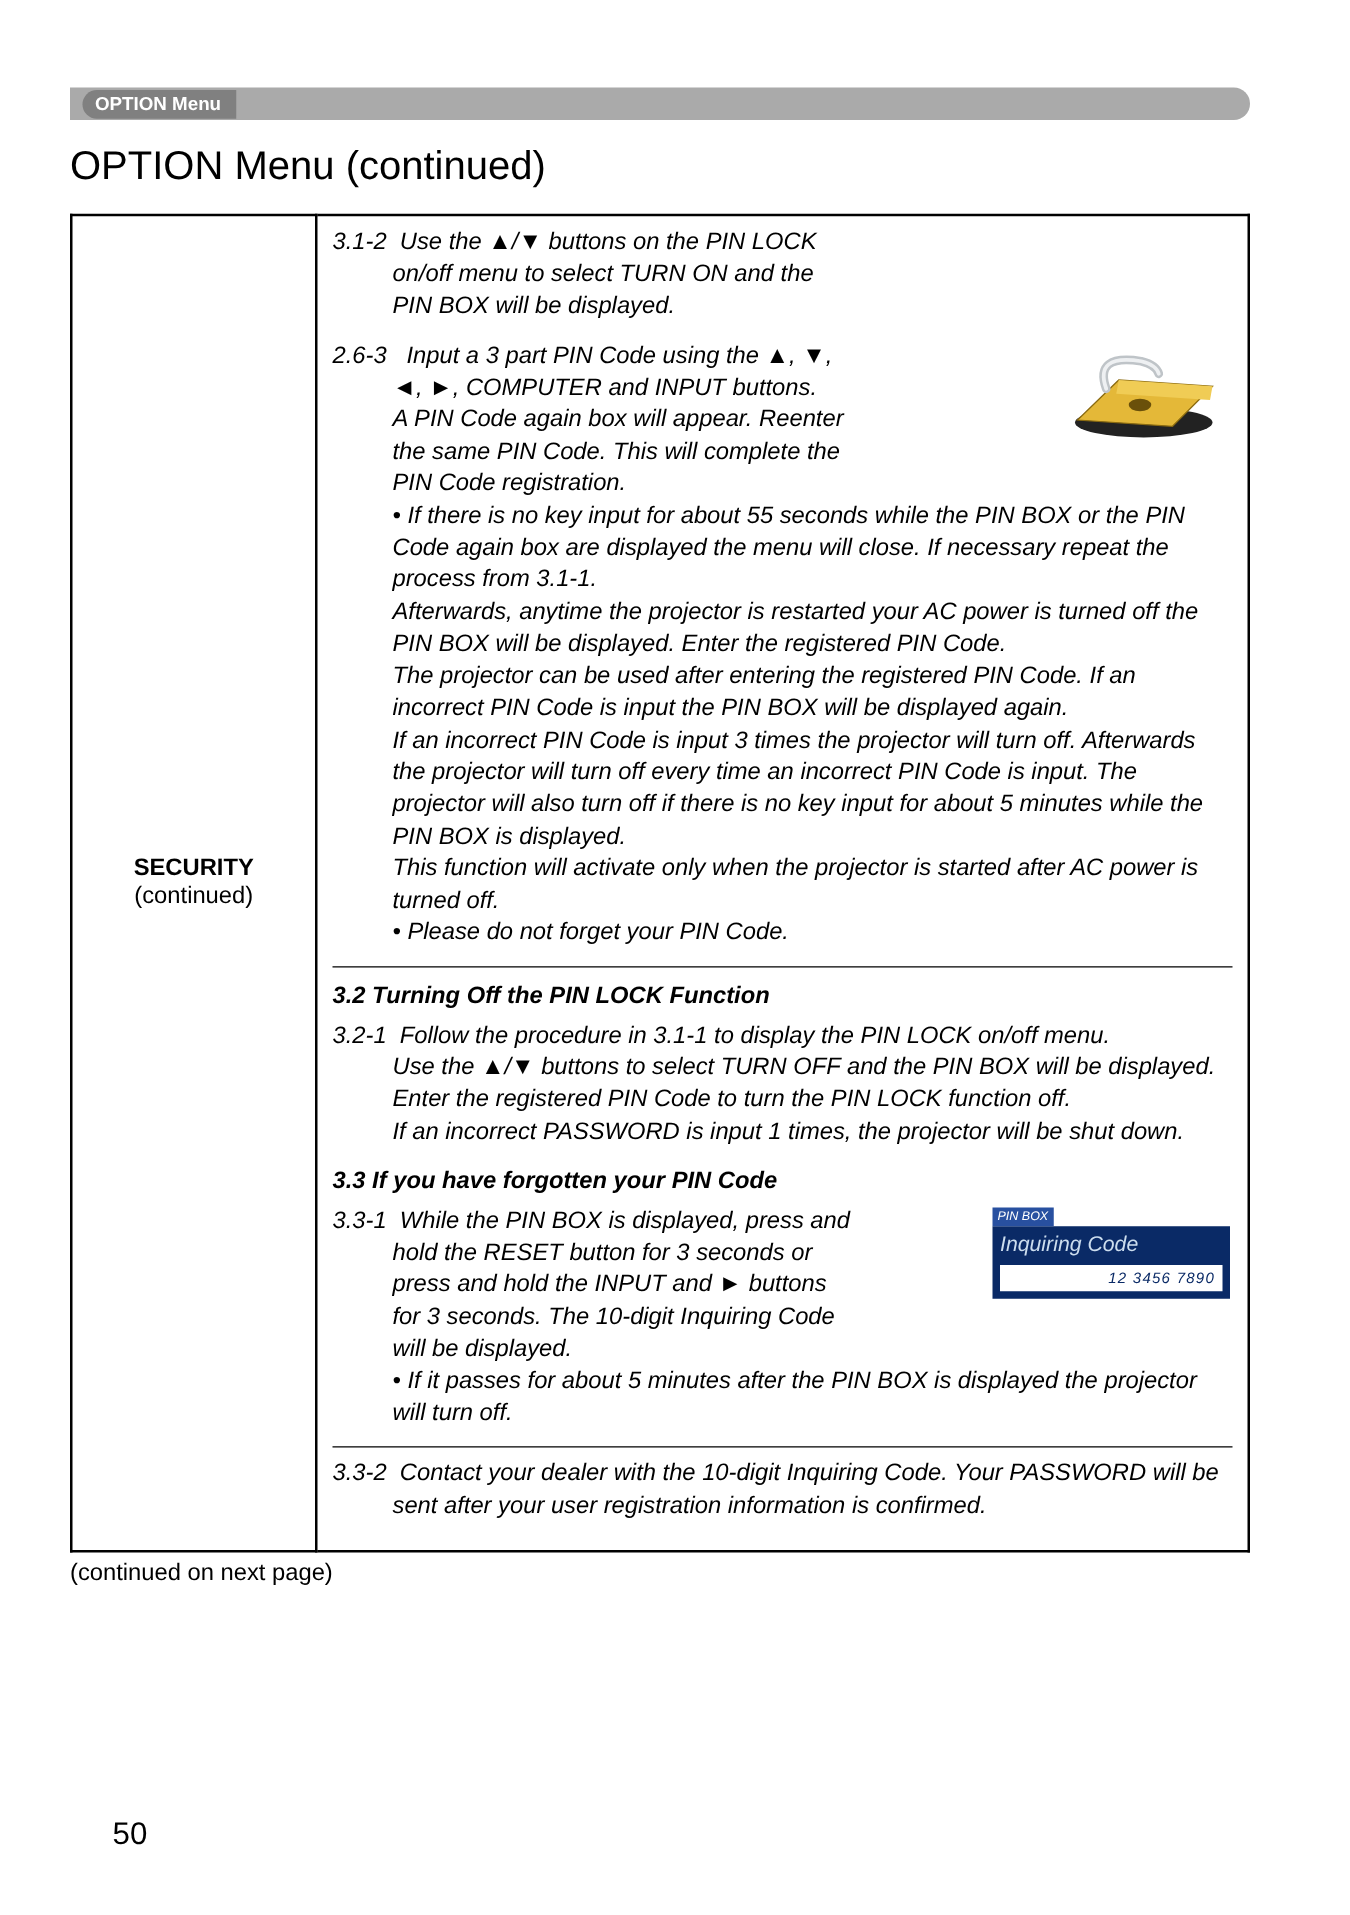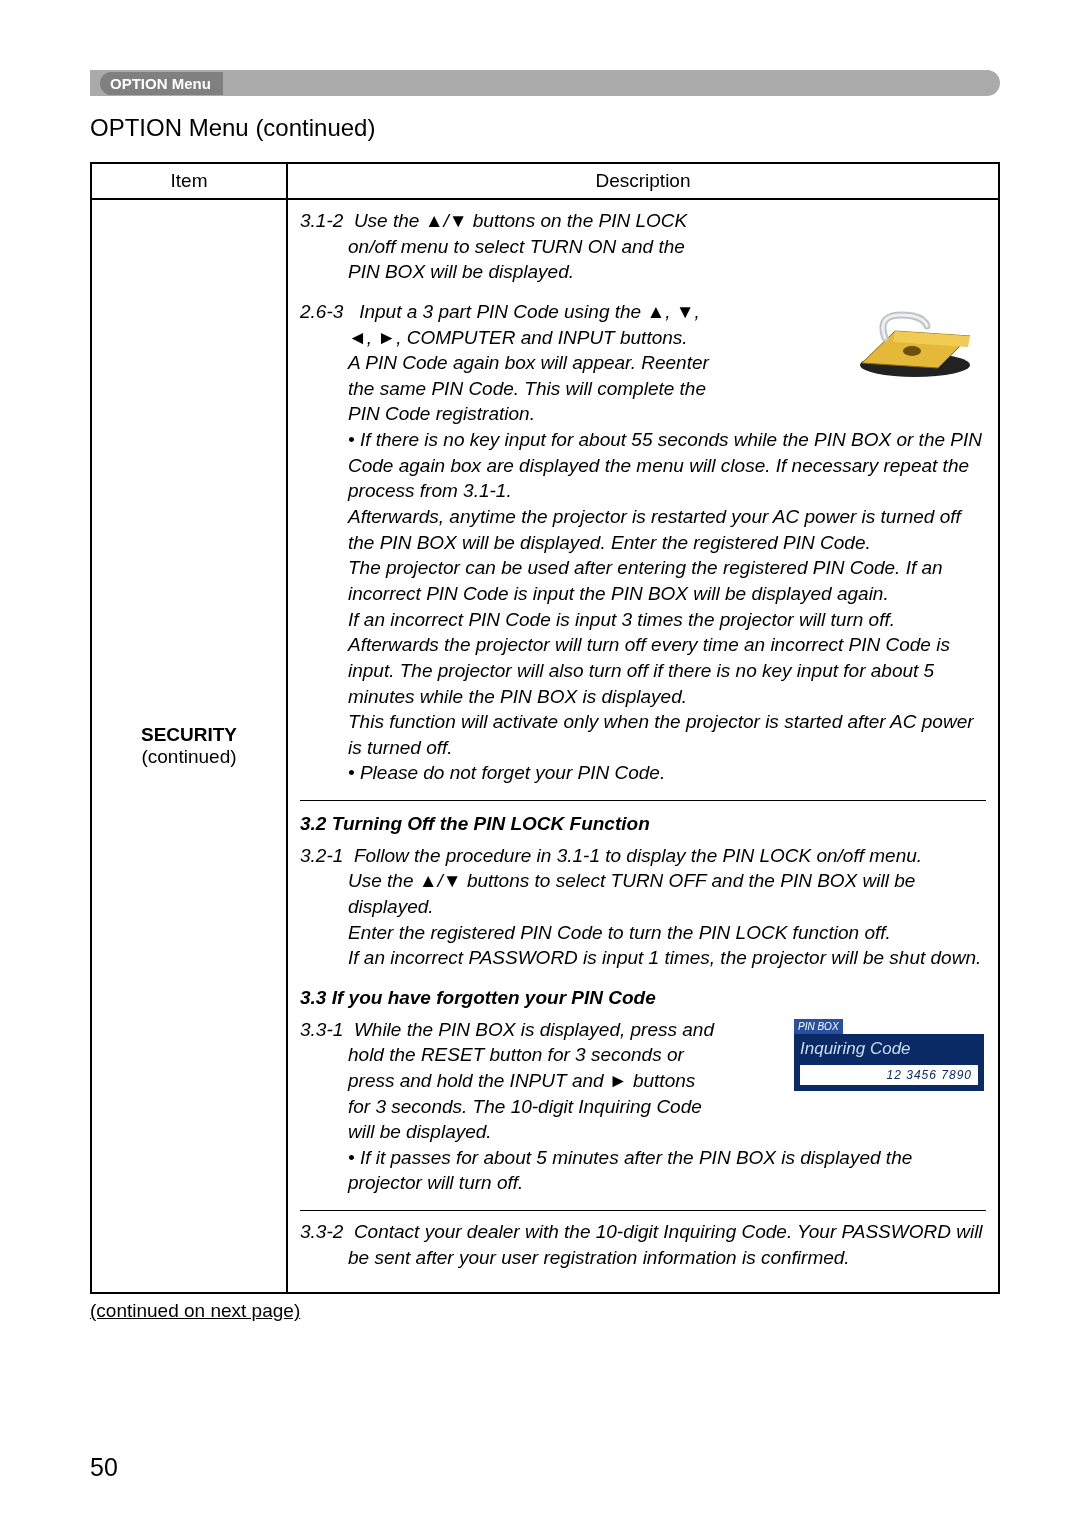--- a/index.html
+++ b/index.html
@@ -9,21 +9,21 @@
   font-family: Arial, Helvetica, sans-serif;
   display: flex;
   justify-content: center;
 }
 .page {
   width: 1080px;
   height: 1532px;
   background: #fff;
   position: relative;
   box-sizing: border-box;
-  padding: 70px 80px 50px 90px;
+  padding: 70px 80px 50px 56px;
 }
 .header-bar {
   background: #aaa;
   height: 26px;
   border-radius: 0 14px 14px 0;
   display: flex;
   align-items: center;
   padding-left: 10px;
   margin-bottom: 18px;
   position: relative;
@@ -31,21 +31,21 @@
 .header-pill {
   background: #808080;
   color: #fff;
   font-weight: bold;
   font-size: 15px;
   padding: 3px 12px 3px 10px;
   border-radius: 12px 0 0 12px;
   display: inline-block;
 }
 .section-title {
-  font-size: 24px;
+  font-size: 32px;
   margin: 12px 0 20px 0;
   font-weight: normal;
 }
 table.main {
   border-collapse: collapse;
   width: 100%;
 }
 table.main th, table.main td {
   border: 2px solid #000;
   padding: 8px 12px;
@@ -61,21 +61,21 @@
   width: 170px;
   text-align: center;
   vertical-align: middle !important;
 }
 .item-cell .bold { font-weight: bold; }
 .desc-cell { line-height: 1.35; font-style: italic; }
 .desc-cell .section-block { margin-bottom: 14px; }
 .numbered { margin-left: 0; text-indent: -48px; padding-left: 48px; }
 .indent { padding-left: 48px; }
 .bold-heading { font-weight: bold; margin: 10px 0 6px 0; }
-.continued-note { font-size: 19px; margin-top: 6px; text-decoration: underline; }
+.continued-note { font-size: 19px; margin-top: 6px; }
 .page-num { position: absolute; bottom: 50px; left: 90px; font-size: 25px; }
 
 
 .lock-icon {
   float: right;
   margin: 4px 6px 6px 14px;
 }
 .lock-icon svg { width: 130px; height: 80px; }
 
 
@@ -118,24 +118,20 @@
 <div class="page">
 
   <div class="header-bar">
     <span class="header-pill">OPTION Menu</span>
   </div>
 
   <div class="section-title">OPTION Menu (continued)</div>
 
   <table class="main">
     <tbody>
-        <tr>
-      <th>Item</th>
-      <th>Description</th>
-    </tr>
     <tr>
       <td class="item-cell">
         <span class="bold">SECURITY</span><br>
         <span>(continued)</span>
       </td>
       <td class="desc-cell">
 
         <div class="section-block">
           <div class="numbered">
             <span>3.1-2</span>&nbsp;

